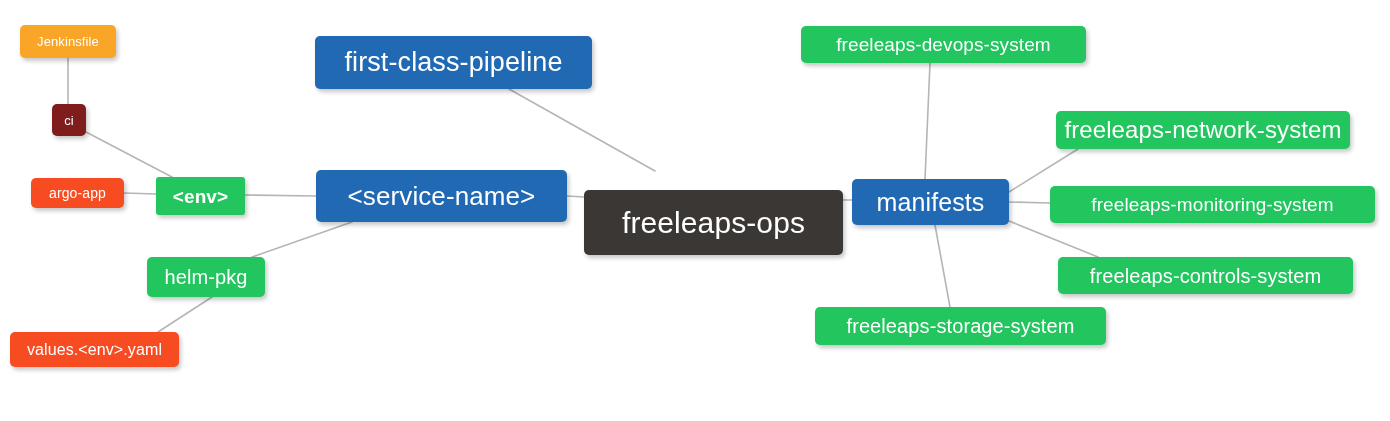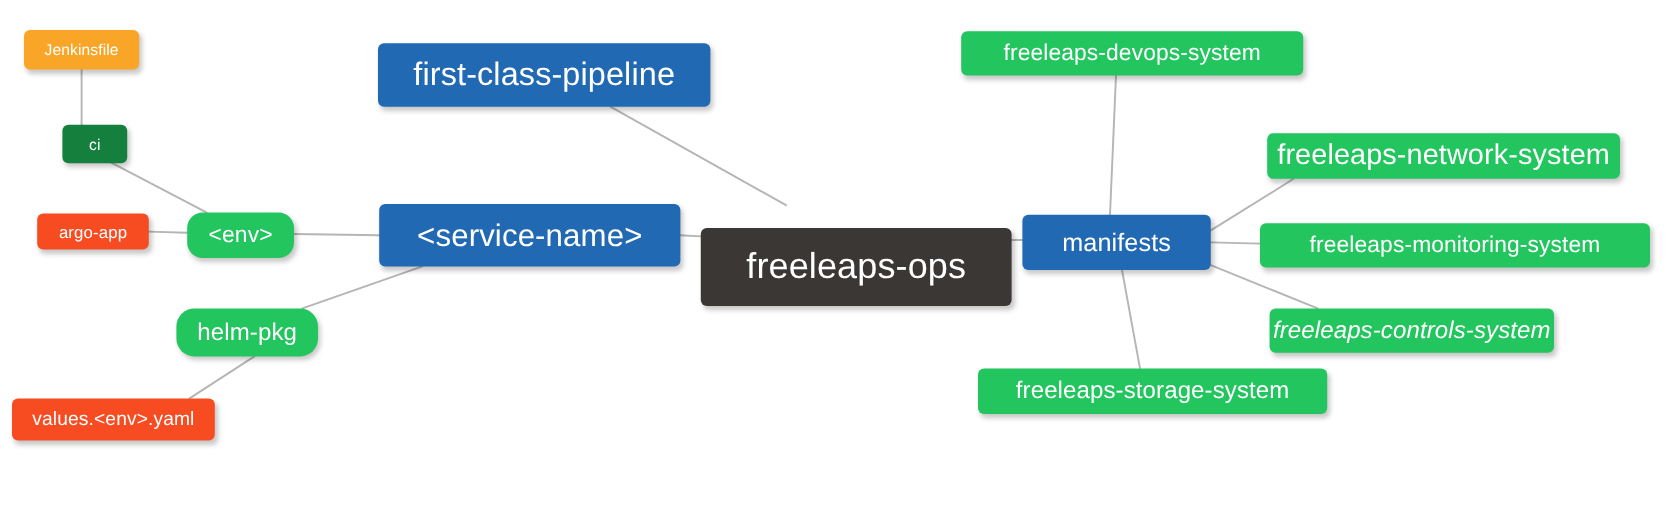--- a/index.html
+++ b/index.html
@@ -64,56 +64,56 @@
       <line x1="925" y1="179" x2="930" y2="63" stroke="#b5b5b5" stroke-width="1.6" stroke-linecap="round"></line>
       <line x1="1009" y1="192" x2="1078" y2="149" stroke="#b5b5b5" stroke-width="1.6" stroke-linecap="round"></line>
       <line x1="1009" y1="202" x2="1050" y2="203" stroke="#b5b5b5" stroke-width="1.6" stroke-linecap="round"></line>
       <line x1="1009" y1="221" x2="1098" y2="257" stroke="#b5b5b5" stroke-width="1.6" stroke-linecap="round"></line>
       <line x1="935" y1="225" x2="950" y2="307" stroke="#b5b5b5" stroke-width="1.6" stroke-linecap="round"></line>
     </svg>
   <div id="nodes">
       <div class="node" style="left: 20px; top: 25px; width: 96px; height: 33px; background: rgb(249, 165, 40); font-size: 13px; border-radius: 5px; text-align: right;">
         <span class="node-label">Jenkinsfile</span>
       </div>
-      <div class="node" style="left: 52px; top: 104px; width: 54px; height: 32px; background: #15803d; font-size: 13px; border-radius: 5px;">
+      <div class="node" style="left: 52px; top: 104px; width: 34px; height: 32px; background: #7f1d1d; font-size: 13px; border-radius: 5px;">
         <span class="node-label">ci</span>
       </div>
       <div class="node" style="left: 31px; top: 178px; width: 93px; height: 30px; background: rgb(247, 76, 34); font-size: 14px; border-radius: 5px;">
         <span class="node-label">argo-app</span>
       </div>
-      <div class="node" style="left: 156px; top: 177px; width: 89px; height: 38px; background: rgb(34, 197, 94); font-size: 19px; border-radius: 13px;">
+      <div class="node" style="left: 156px; top: 177px; width: 89px; height: 38px; background: rgb(34, 197, 94); font-size: 19px; border-radius: 3px; font-weight: bold;">
         <span class="node-label">&lt;env&gt;</span>
       </div>
-      <div class="node" style="left: 147px; top: 257px; width: 118px; height: 40px; background: rgb(34, 197, 94); font-size: 20px; border-radius: 15px;">
+      <div class="node" style="left: 147px; top: 257px; width: 118px; height: 40px; background: rgb(34, 197, 94); font-size: 20px; border-radius: 5px;">
         <span class="node-label">helm-pkg</span>
       </div>
       <div class="node" style="left: 10px; top: 332px; width: 169px; height: 35px; background: rgb(247, 76, 34); font-size: 16px; border-radius: 5px;">
         <span class="node-label">values.&lt;env&gt;.yaml</span>
       </div>
       <div class="node" style="left: 315px; top: 36px; width: 277px; height: 53px; background: rgb(33, 105, 179); font-size: 27px; border-radius: 5px;">
         <span class="node-label">first-class-pipeline</span>
       </div>
       <div class="node" style="left: 316px; top: 170px; width: 251px; height: 52px; background: rgb(33, 105, 179); font-size: 26px; border-radius: 5px;">
         <span class="node-label">&lt;service-name&gt;</span>
       </div>
       <div class="node" style="left: 584px; top: 171px; width: 259px; height: 65px; background: rgb(59, 55, 52); font-size: 30px; border-radius: 5px; margin-top: 19px;">
         <span class="node-label">freeleaps-ops</span>
       </div>
-      <div class="node" style="left: 852px; top: 179px; width: 157px; height: 46px; background: rgb(33, 105, 179); font-size: 21px; border-radius: 5px;">
+      <div class="node" style="left: 852px; top: 179px; width: 157px; height: 46px; background: rgb(33, 105, 179); font-size: 25px; border-radius: 5px;">
         <span class="node-label">manifests</span>
       </div>
       <div class="node" style="left: 801px; top: 26px; width: 285px; height: 37px; background: rgb(34, 197, 94); font-size: 19px; border-radius: 5px;">
         <span class="node-label">freeleaps-devops-system</span>
       </div>
       <div class="node" style="left: 1056px; top: 111px; width: 294px; height: 38px; background: rgb(34, 197, 94); font-size: 24px; border-radius: 5px;">
         <span class="node-label">freeleaps-network-system</span>
       </div>
       <div class="node" style="left: 1050px; top: 186px; width: 325px; height: 37px; background: rgb(34, 197, 94); font-size: 19px; border-radius: 5px;">
         <span class="node-label">freeleaps-monitoring-system</span>
       </div>
-      <div class="node" style="left: 1058px; top: 257px; width: 237px; height: 37px; background: rgb(34, 197, 94); font-size: 20px; border-radius: 5px; font-style: italic;">
+      <div class="node" style="left: 1058px; top: 257px; width: 295px; height: 37px; background: rgb(34, 197, 94); font-size: 20px; border-radius: 5px;">
         <span class="node-label">freeleaps-controls-system</span>
       </div>
       <div class="node" style="left: 815px; top: 307px; width: 291px; height: 38px; background: rgb(34, 197, 94); font-size: 20px; border-radius: 5px;">
         <span class="node-label">freeleaps-storage-system</span>
       </div>
     </div>
 </div>
 
 </body></html>

